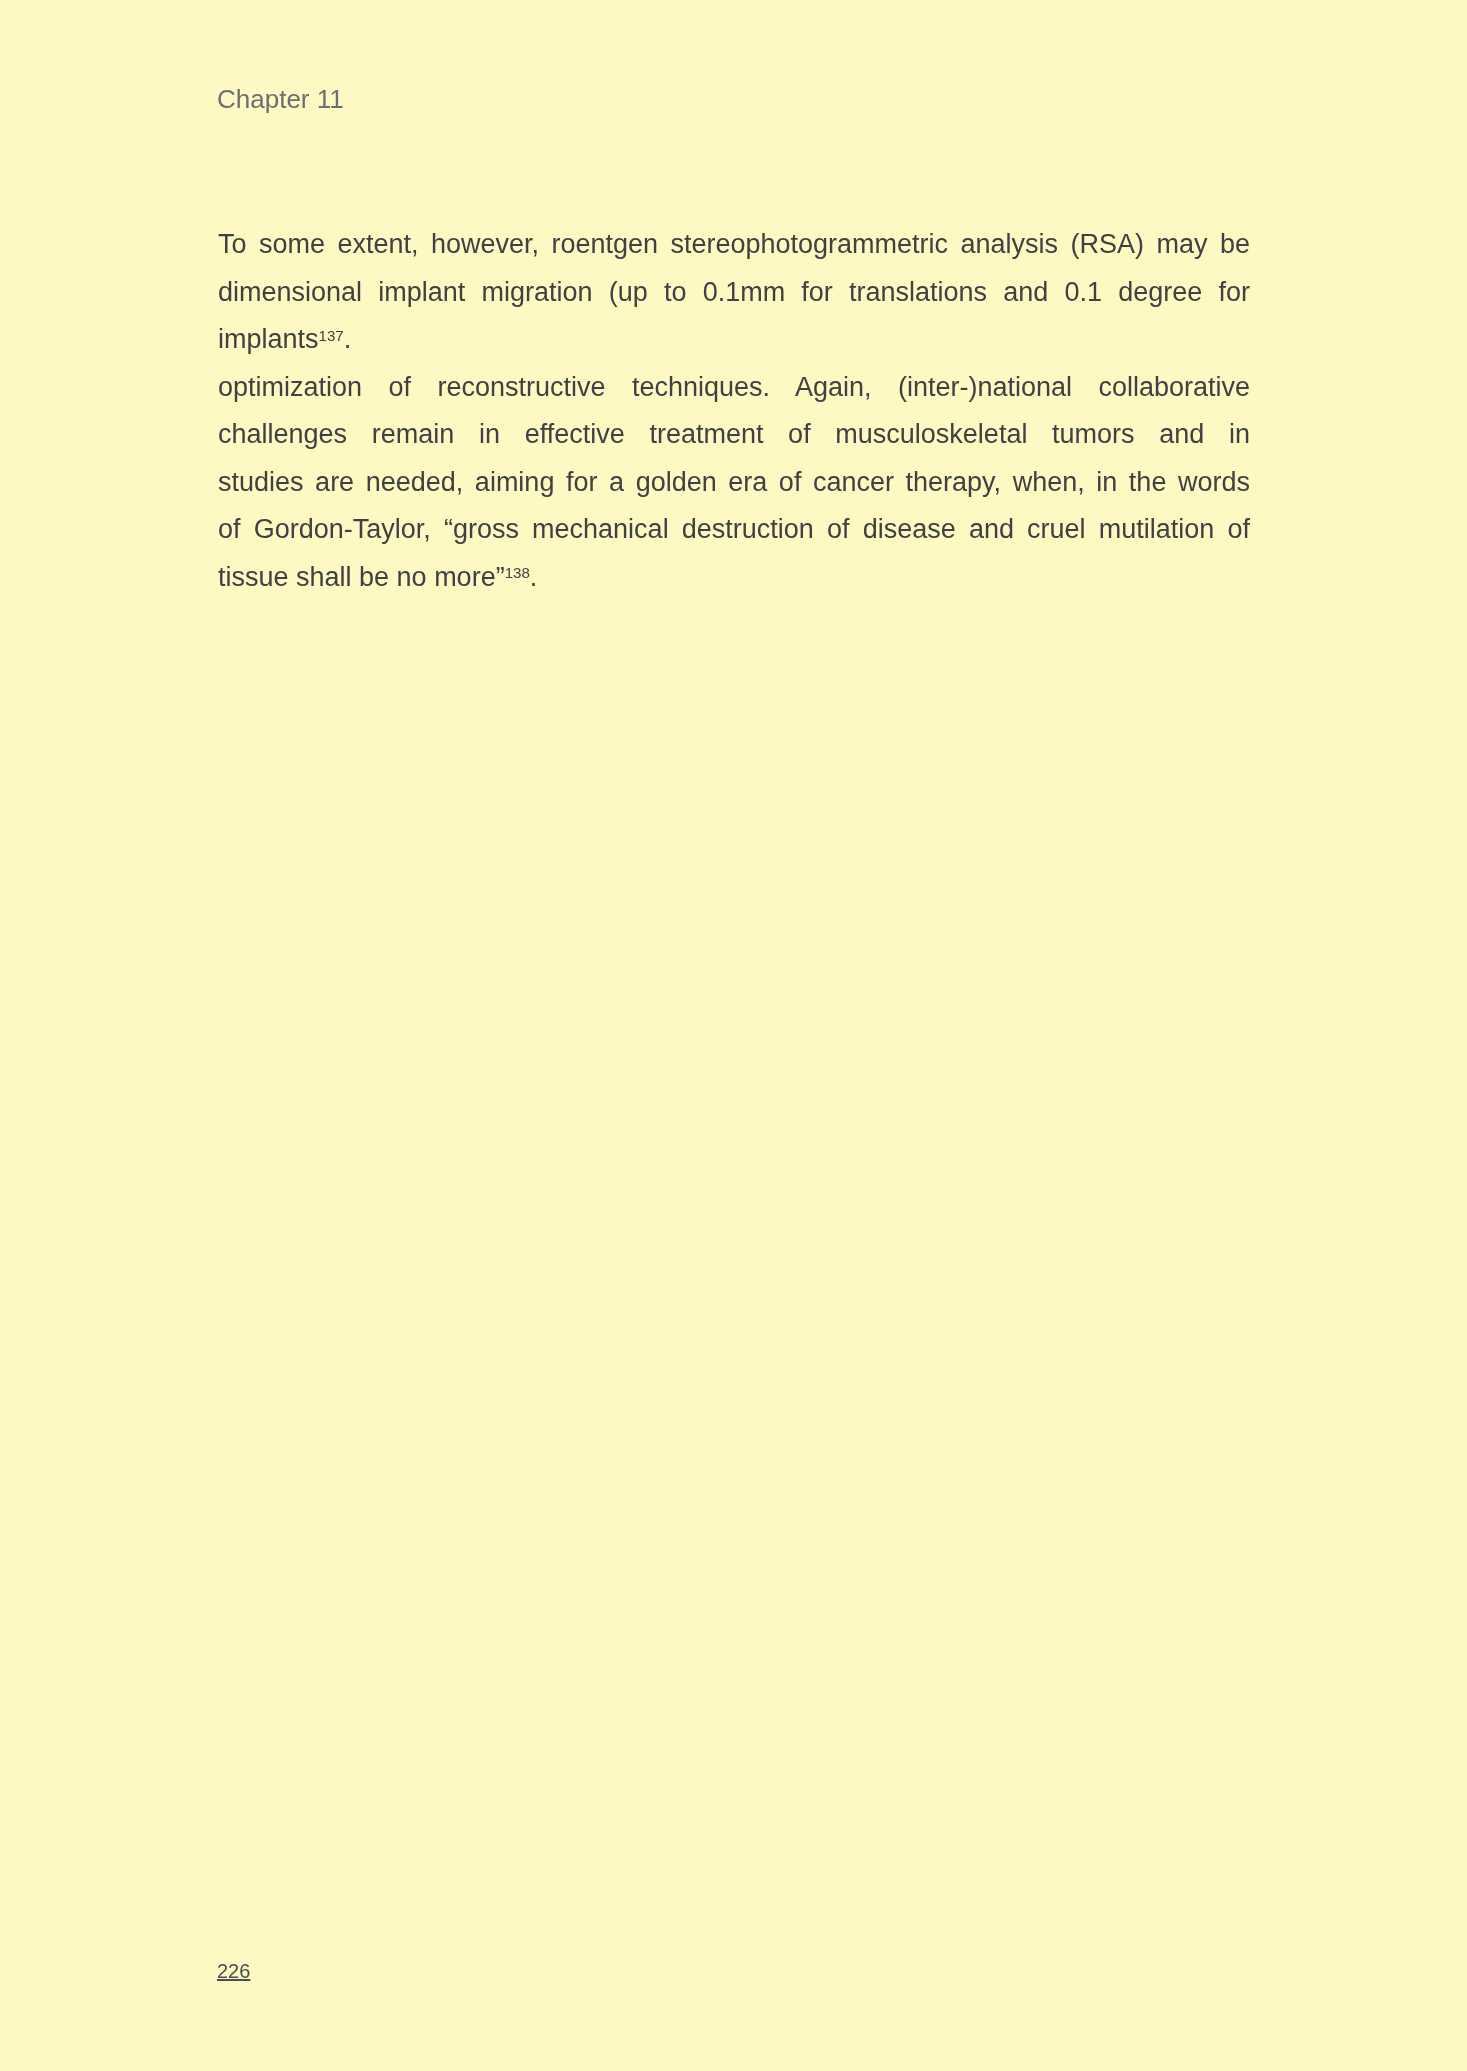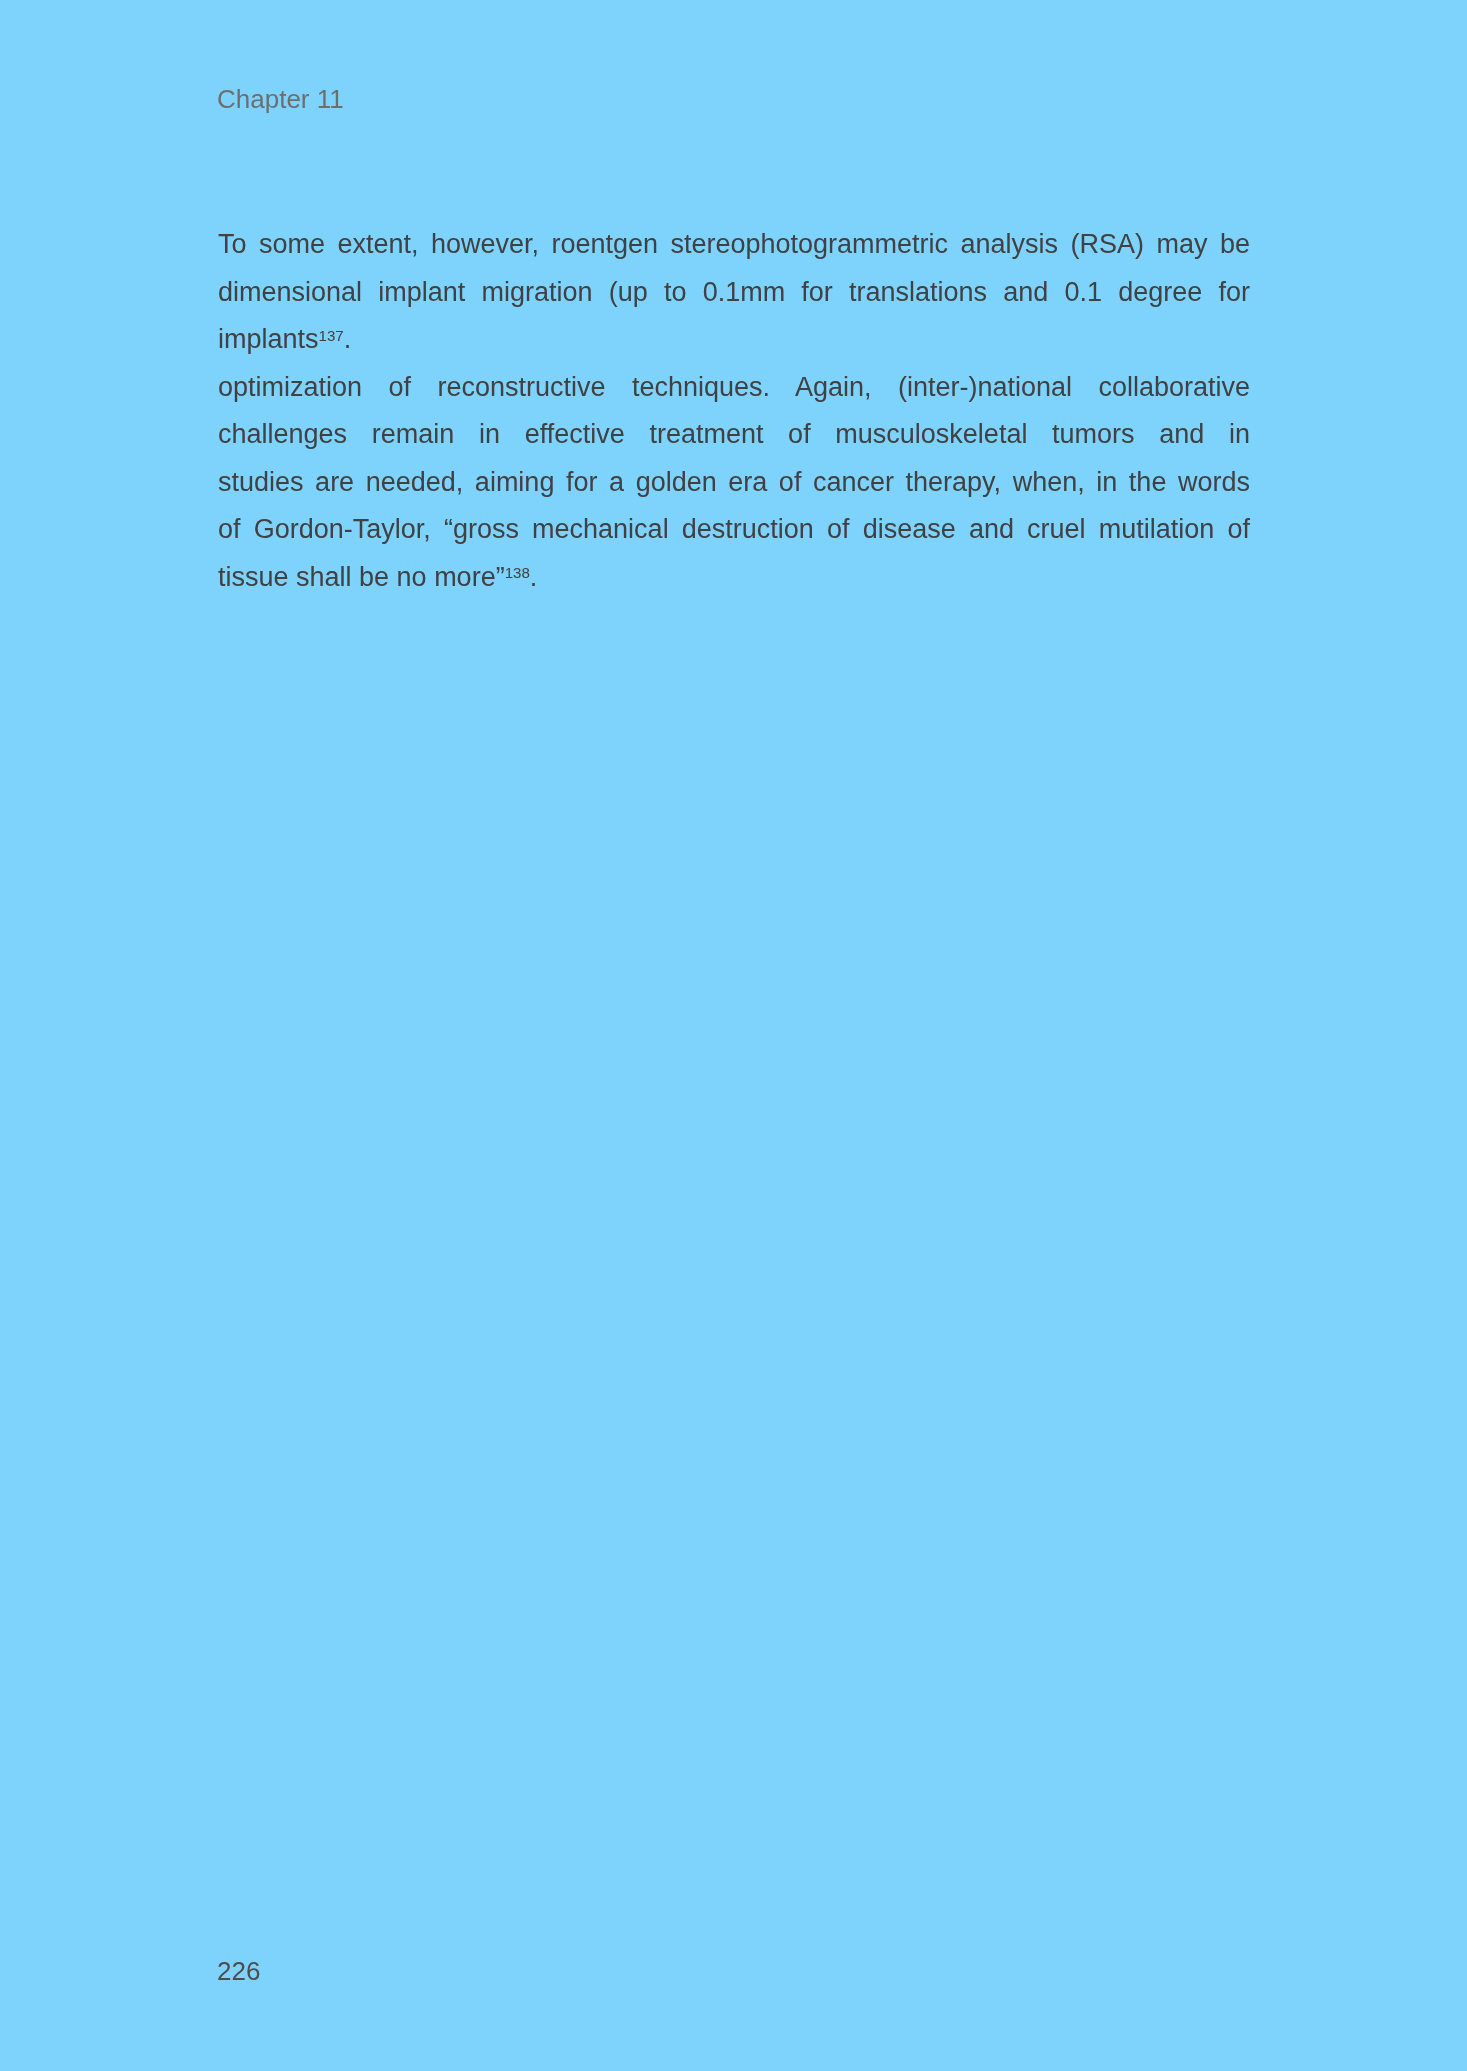--- a/index.html
+++ b/index.html
@@ -4,21 +4,21 @@
 <style>
   html, body {
     margin: 0;
     padding: 0;
     background: #ffffff;
   }
   .page {
     position: relative;
     width: 1467px;
     height: 2071px;
-    background: #7dd3fc;
+    background: #fef9c3;
     font-family: "Liberation Sans", "DejaVu Sans", sans-serif;
     overflow: hidden;
   }
   .chapter-header {
     position: absolute;
     left: 217px;
     top: 84px;
     font-size: 26px;
     line-height: 30px;
     color: #6d6e70;
@@ -52,23 +52,24 @@
     font-size: 0.56em;
     line-height: 0;
     vertical-align: baseline;
     position: relative;
     top: -0.48em;
   }
   .page-number {
     position: absolute;
     left: 217px;
     top: 1956px;
-    font-size: 26px;
+    font-size: 20px;
     line-height: 30px;
     color: #4d4d4f;
+    text-decoration: underline;
   }
 </style>
 </head>
 <body>
 
 <div class="page">
 
   <div class="chapter-header">Chapter 11</div>
 
   <div class="body-text">

